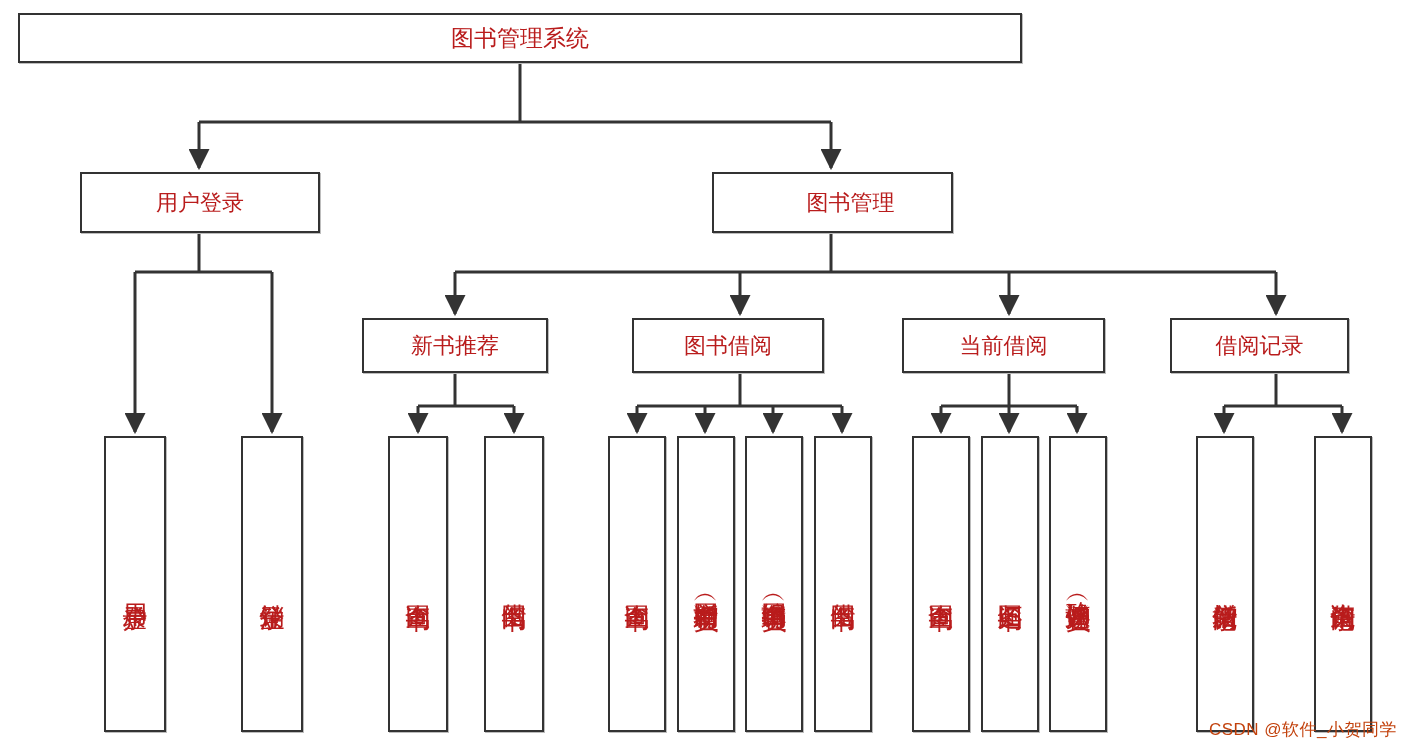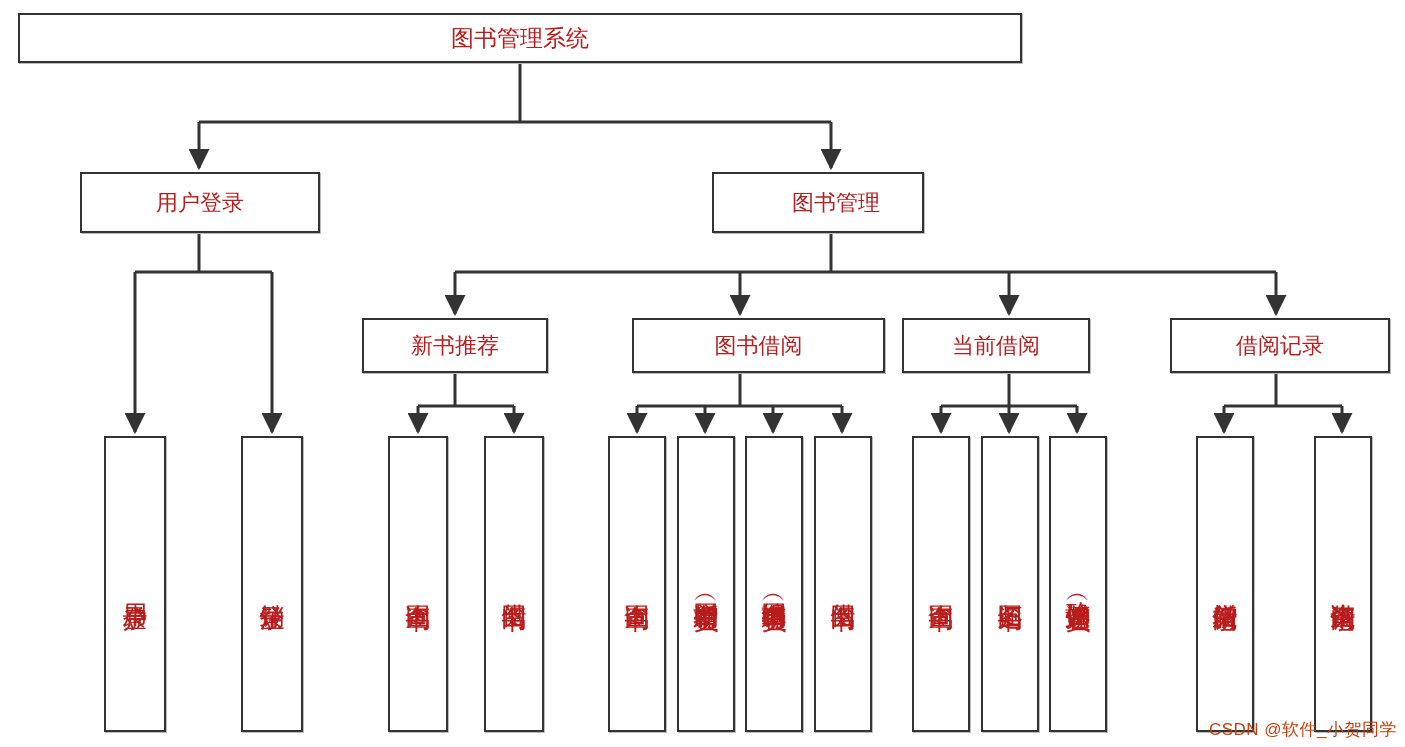--- a/index.html
+++ b/index.html
@@ -129,34 +129,34 @@
     </g>
   </svg>
 
   <div class="node root" style="left:18px; top:13px; width:1004px; height:50px;">
     <span class="node-label">图书管理系统</span>
   </div>
 
   <div class="node level1" style="left:80px; top:172px; width:240px; height:61px;">
     <span class="node-label">用户登录</span>
   </div>
-  <div class="node level1" style="left:712px; top:172px; width:212px; height:61px;padding-left:36px;">
+  <div class="node level1" style="left:712px; top:172px; width:241px; height:61px;padding-left:36px;">
     <span class="node-label">图书管理</span>
   </div>
 
   <div class="node level2" style="left:362px; top:318px; width:186px; height:55px;">
     <span class="node-label">新书推荐</span>
   </div>
-  <div class="node level2" style="left:632px; top:318px; width:253px; height:55px;">
+  <div class="node level2" style="left:632px; top:318px; width:192px; height:55px;">
     <span class="node-label">图书借阅</span>
   </div>
-  <div class="node level2" style="left:902px; top:318px; width:188px; height:55px;">
+  <div class="node level2" style="left:902px; top:318px; width:203px; height:55px;">
     <span class="node-label">当前借阅</span>
   </div>
-  <div class="node level2" style="left:1170px; top:318px; width:220px; height:55px;">
+  <div class="node level2" style="left:1170px; top:318px; width:179px; height:55px;">
     <span class="node-label">借阅记录</span>
   </div>
 
   <div class="node leaf" style="left:104px; top:436px; width:62px; height:296px;">
     <span class="node-label">用户登录</span>
   </div>
   <div class="node leaf" style="left:241px; top:436px; width:62px; height:296px;">
     <span class="node-label">注销登录</span>
   </div>
 

